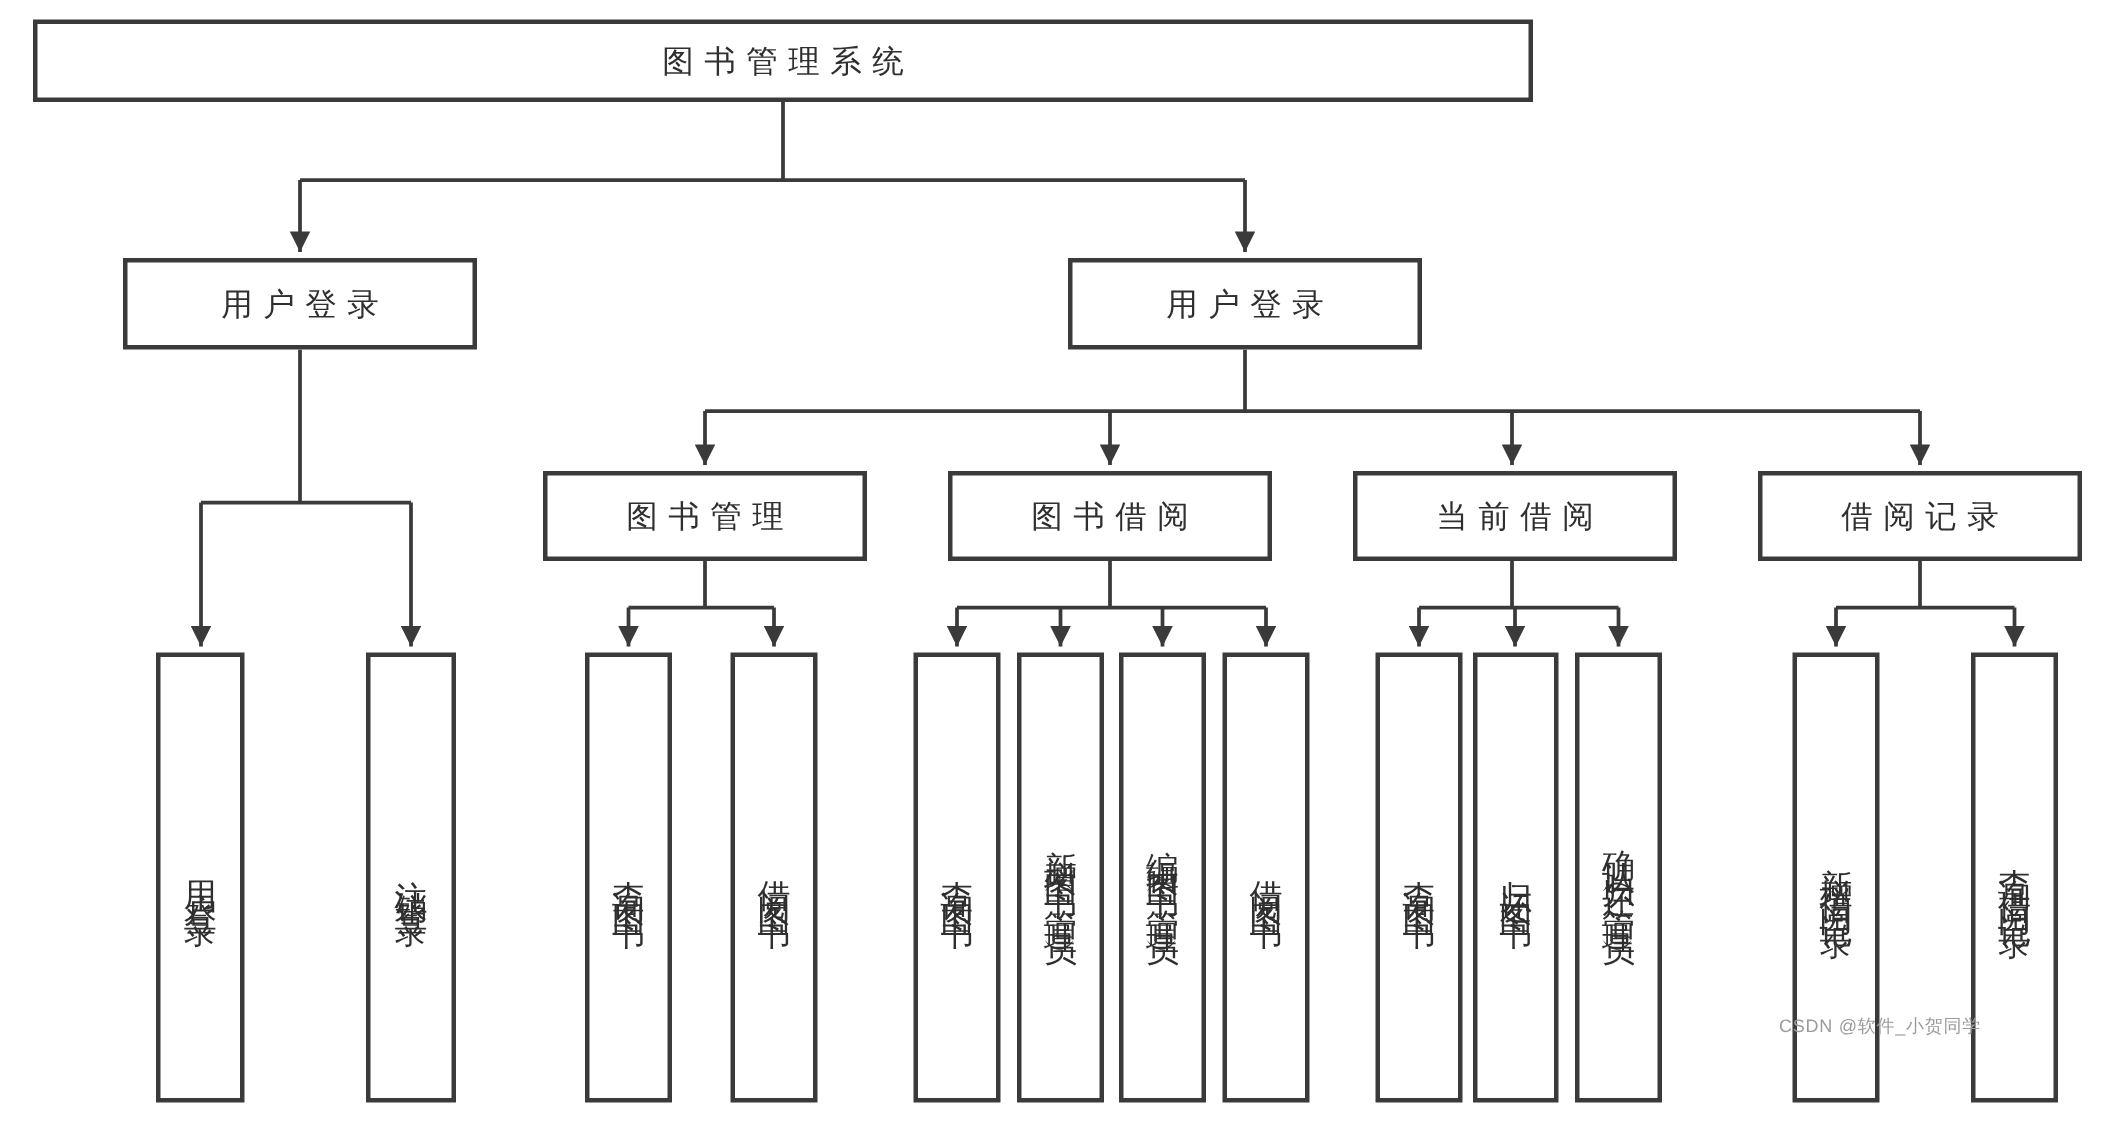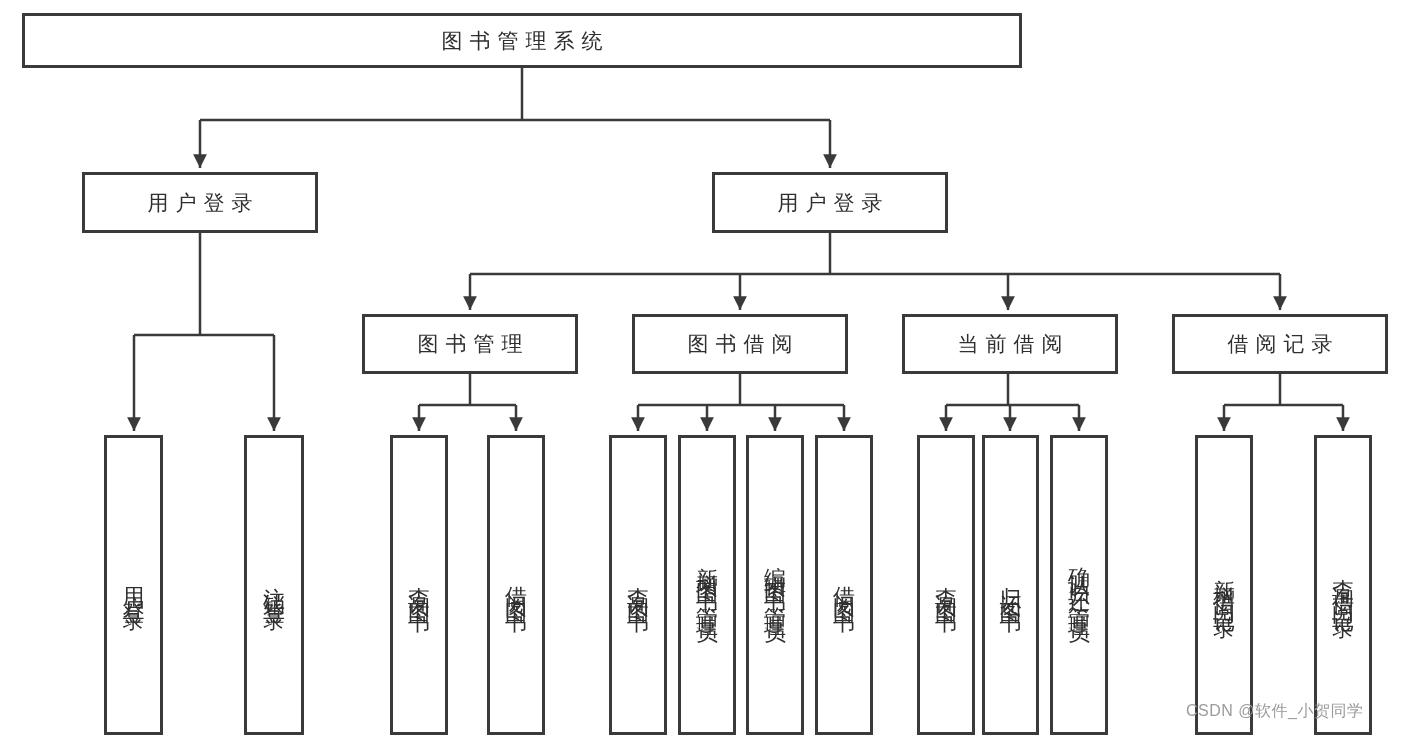--- a/index.html
+++ b/index.html
@@ -35,22 +35,22 @@
   }
   .node.v{
     font-size:22px;
     writing-mode:vertical-rl;
     text-orientation:mixed;
     letter-spacing:8px;
     line-height:1;
   }
   .watermark{
     position:absolute;
-    left:1186px;top:701px;
-    font-size:16px;
+    left:1186px;top:676px;
+    font-size:12px;
     color:var(--wm);
     white-space:nowrap;
     letter-spacing:0.5px;
   }
 </style>
 </head>
 <body>
 
 <div id="canvas">
 

